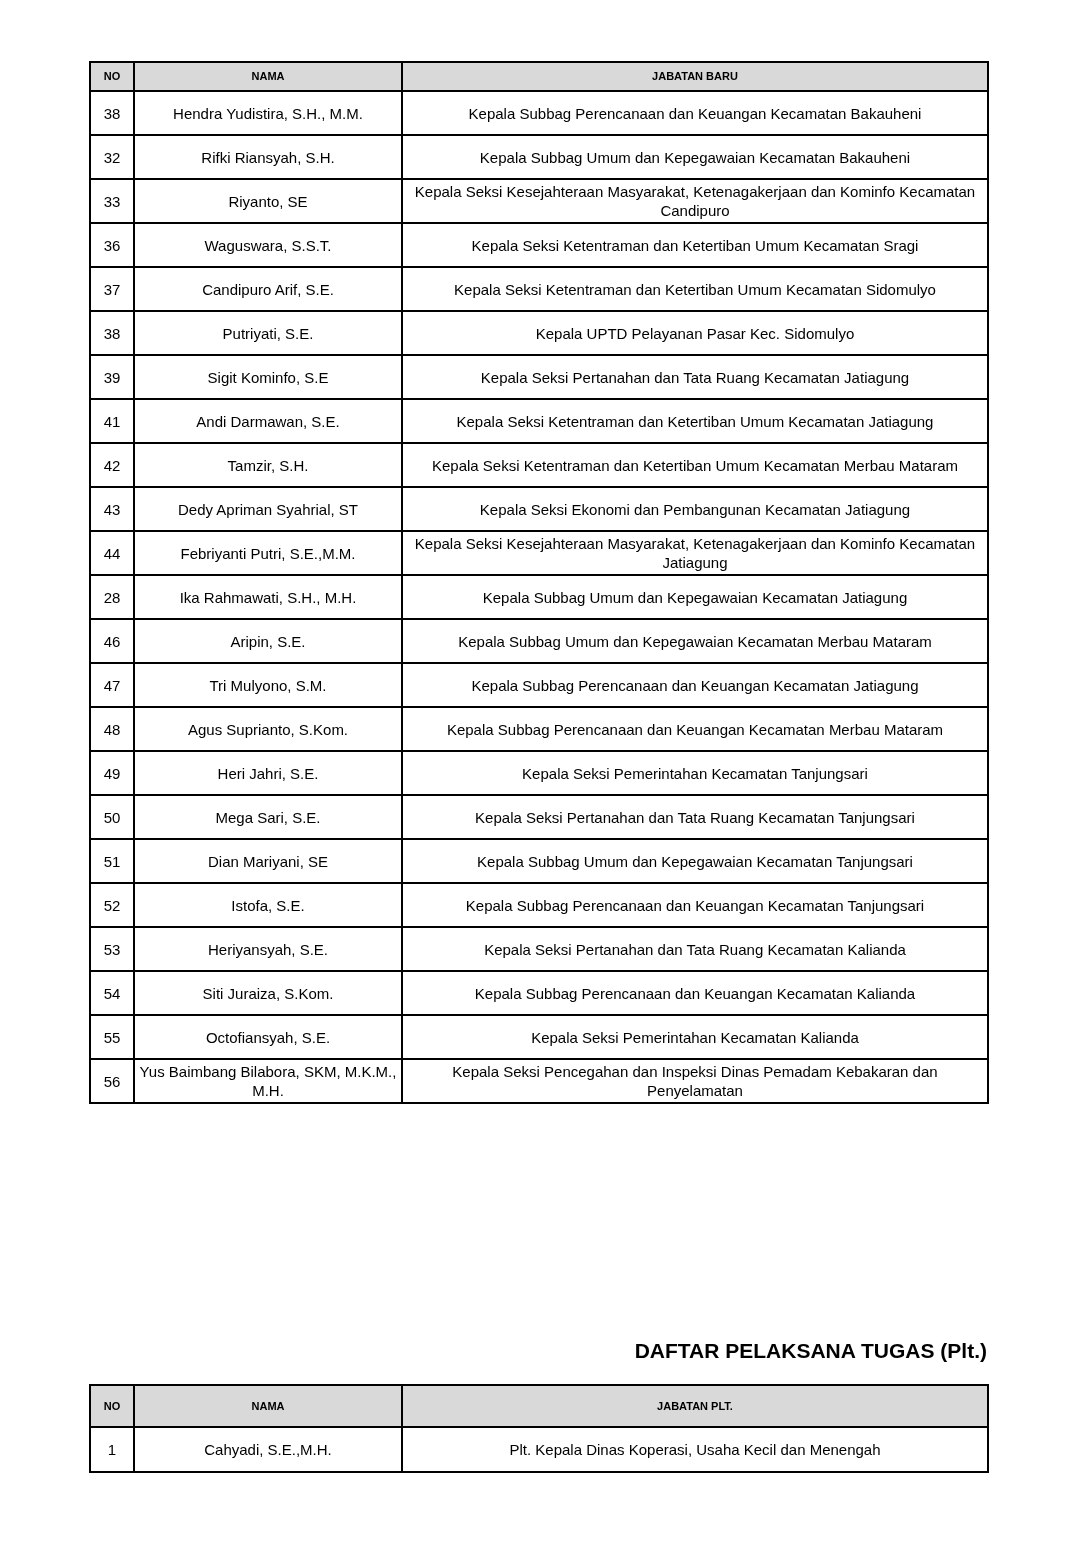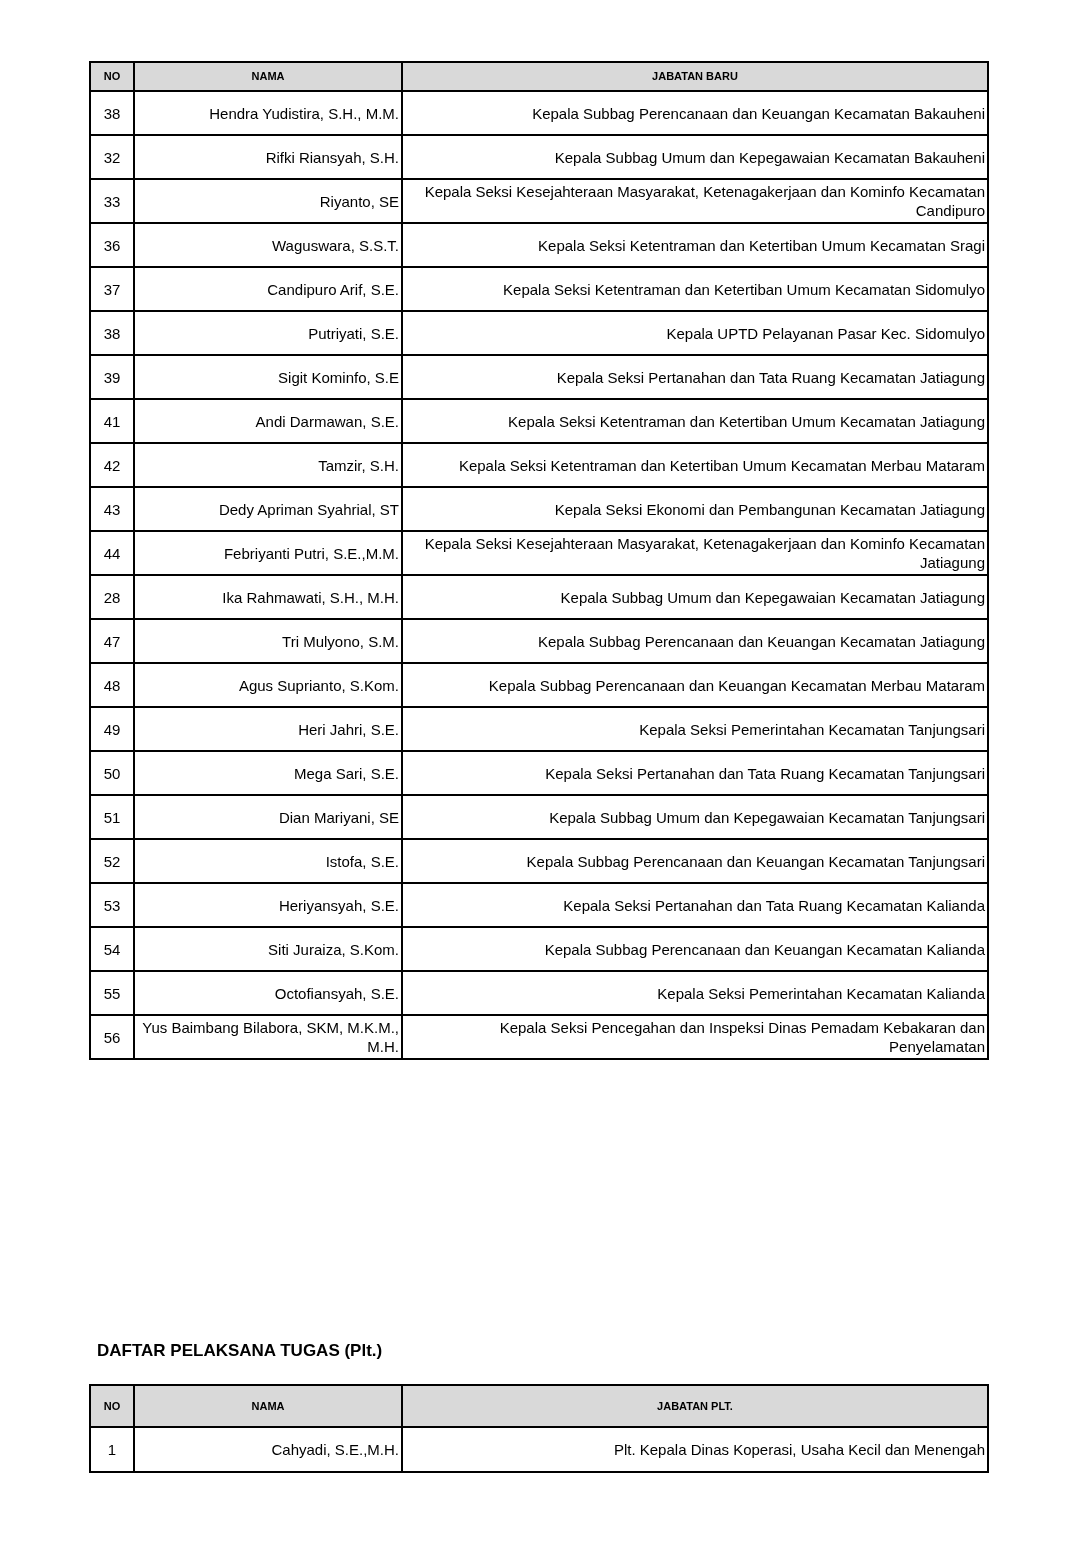--- a/index.html
+++ b/index.html
@@ -10,26 +10,26 @@
   table { border-collapse: collapse; position: absolute; left: 89px; width: 898px; table-layout: fixed; }
   #main-table { top: 61px; }
   #plt-table { top: 1384px; }
   col.c-no { width: 44px; }
   col.c-nama { width: 268px; }
   col.c-jab { width: 586px; }
   th, td { border: 2px solid #000; font-size: 15px; line-height: 19px; padding: 0 2px; vertical-align: middle; }
   th { background: #d9d9d9; font-weight: bold; text-align: center; height: 27px; font-size: 11px; }
   td { height: 42px; }
   td.no { text-align: center; }
-  td.nama, td.jab { text-align: right; }
+  td.nama, td.jab { text-align: center; }
   #plt-table th { height: 40px; }
   #plt-table td { height: 43px; }
   .section-title {
-    position: absolute; top: 1336px; left: 97px; width: 898px; text-align: left;
-    font-weight: bold; font-size: 17px; line-height: 30px;
+    position: absolute; top: 1336px; left: 89px; width: 898px; text-align: right;
+    font-weight: bold; font-size: 21px; line-height: 30px;
   }
 </style>
 </head>
 <body>
 
 <table id="main-table">
   <colgroup>
       <col class="c-no">
       <col class="c-nama">
       <col class="c-jab">
@@ -96,20 +96,25 @@
         <td class="no">44</td>
         <td class="nama">Febriyanti Putri, S.E.,M.M.</td>
         <td class="jab">Kepala Seksi Kesejahteraan Masyarakat, Ketenagakerjaan dan Kominfo Kecamatan Jatiagung</td>
       </tr>
       <tr>
         <td class="no">28</td>
         <td class="nama">Ika Rahmawati, S.H., M.H.</td>
         <td class="jab">Kepala Subbag Umum dan Kepegawaian Kecamatan Jatiagung</td>
       </tr>
       <tr>
+        <td class="no">46</td>
+        <td class="nama">Aripin, S.E.</td>
+        <td class="jab">Kepala Subbag Umum dan Kepegawaian Kecamatan Merbau Mataram</td>
+      </tr>
+      <tr>
         <td class="no">47</td>
         <td class="nama">Tri Mulyono, S.M.</td>
         <td class="jab">Kepala Subbag Perencanaan dan Keuangan Kecamatan Jatiagung</td>
       </tr>
       <tr>
         <td class="no">48</td>
         <td class="nama">Agus Suprianto, S.Kom.</td>
         <td class="jab">Kepala Subbag Perencanaan dan Keuangan Kecamatan Merbau Mataram</td>
       </tr>
       <tr>

